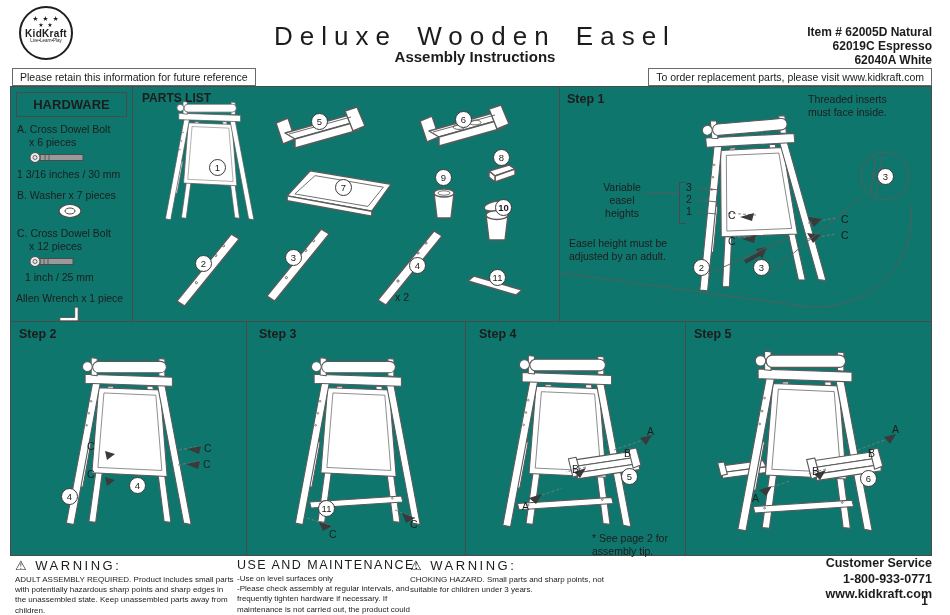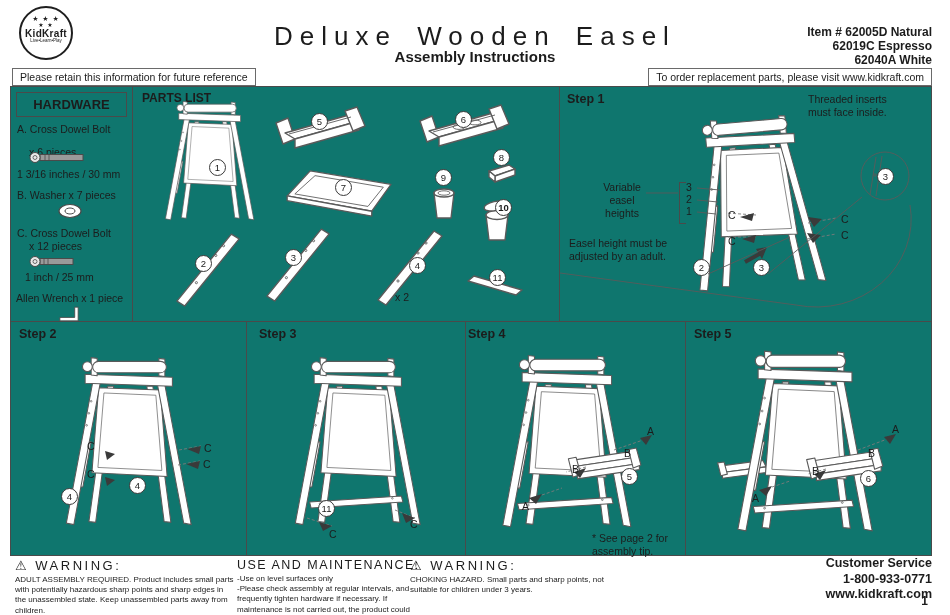--- a/index.html
+++ b/index.html
@@ -104,21 +104,21 @@
     <div>Item # 62005D Natural</div>
     <div>62019C Espresso</div>
     <div>62040A White</div>
   </div>
   <div class="abs box" style="right:18px;top:68px;">To order replacement parts, please visit www.kidkraft.com</div>
 
   <div class="panel" style="left:10px;top:86px;width:123px;height:236px;">
     <div class="abs" style="left:5px;top:5px;width:109px;border:1px solid #4a4a4a;text-align:center;font-weight:bold;font-size:13px;padding:4px 0;">HARDWARE</div>
     <div class="abs hw-item" style="left:6px;top:36px;">
       <div>A. Cross Dowel Bolt</div>
-      <div style="padding-left:12px;margin-top:10px;">x 6 pieces</div>
+      <div style="padding-left:12px;">x 6 pieces</div>
     </div>
     <svg class="draw" style="left:18px;top:64px;" width="58" height="13" viewBox="0 0 58 13">
       <rect x="11" y="3.5" width="43" height="6" fill="#9a9a9a" stroke="#4a4a4a" stroke-width="1"></rect>
       <line x1="16" y1="3.5" x2="16" y2="9.5" stroke="#4a4a4a" stroke-width="0.8"></line>
       <line x1="20" y1="3.5" x2="20" y2="9.5" stroke="#4a4a4a" stroke-width="0.8"></line>
       <circle cx="6" cy="6.5" r="5" fill="#e8e8e8" stroke="#4a4a4a" stroke-width="1"></circle>
       <circle cx="6" cy="6.5" r="2" fill="none" stroke="#4a4a4a" stroke-width="0.8"></circle>
     </svg>
     <div class="abs hw-item" style="left:6px;top:81px;">1 3/16 inches / 30 mm</div>
     <div class="abs hw-item" style="left:6px;top:102px;">B. Washer x 7 pieces</div>
@@ -308,21 +308,21 @@
       <line class="d" x1="148" y1="188" x2="168" y2="196"></line>
       <polygon class="k" points="72,200 85,204 76,209"></polygon>
       <polygon class="k" points="155,191 168,196 159,201"></polygon>
     </svg>
     <div class="pnum" style="left:71px;top:178px;">11</div>
     <div class="lbl" style="left:82px;top:206px;">C</div>
     <div class="lbl" style="left:163px;top:196px;">C</div>
   </div>
 
   <div class="panel" style="left:465px;top:321px;width:221px;height:235px;">
-    <div class="abs ptitle" style="left:2px;top:5px;">Step 4</div>
+    <div class="abs ptitle" style="left:13px;top:5px;">Step 4</div>
     <svg class="draw" style="left:16px;top:14px;" width="162" height="214" viewBox="0 0 210 235">
         <use href="#easel"></use>
         <use href="#xbar"></use>
         <use href="#shelfR"></use>
       </svg>
     <svg class="draw" style="left:0;top:0;" width="219" height="233" viewBox="0 0 219 233">
       <line class="d" x1="148" y1="128" x2="180" y2="117"></line>
       <line class="d" x1="120" y1="145" x2="100" y2="150"></line>
       <polygon class="k" points="186,113 174,116 180,123"></polygon>
       <polygon class="k" points="108,150 120,146 114,156"></polygon>

